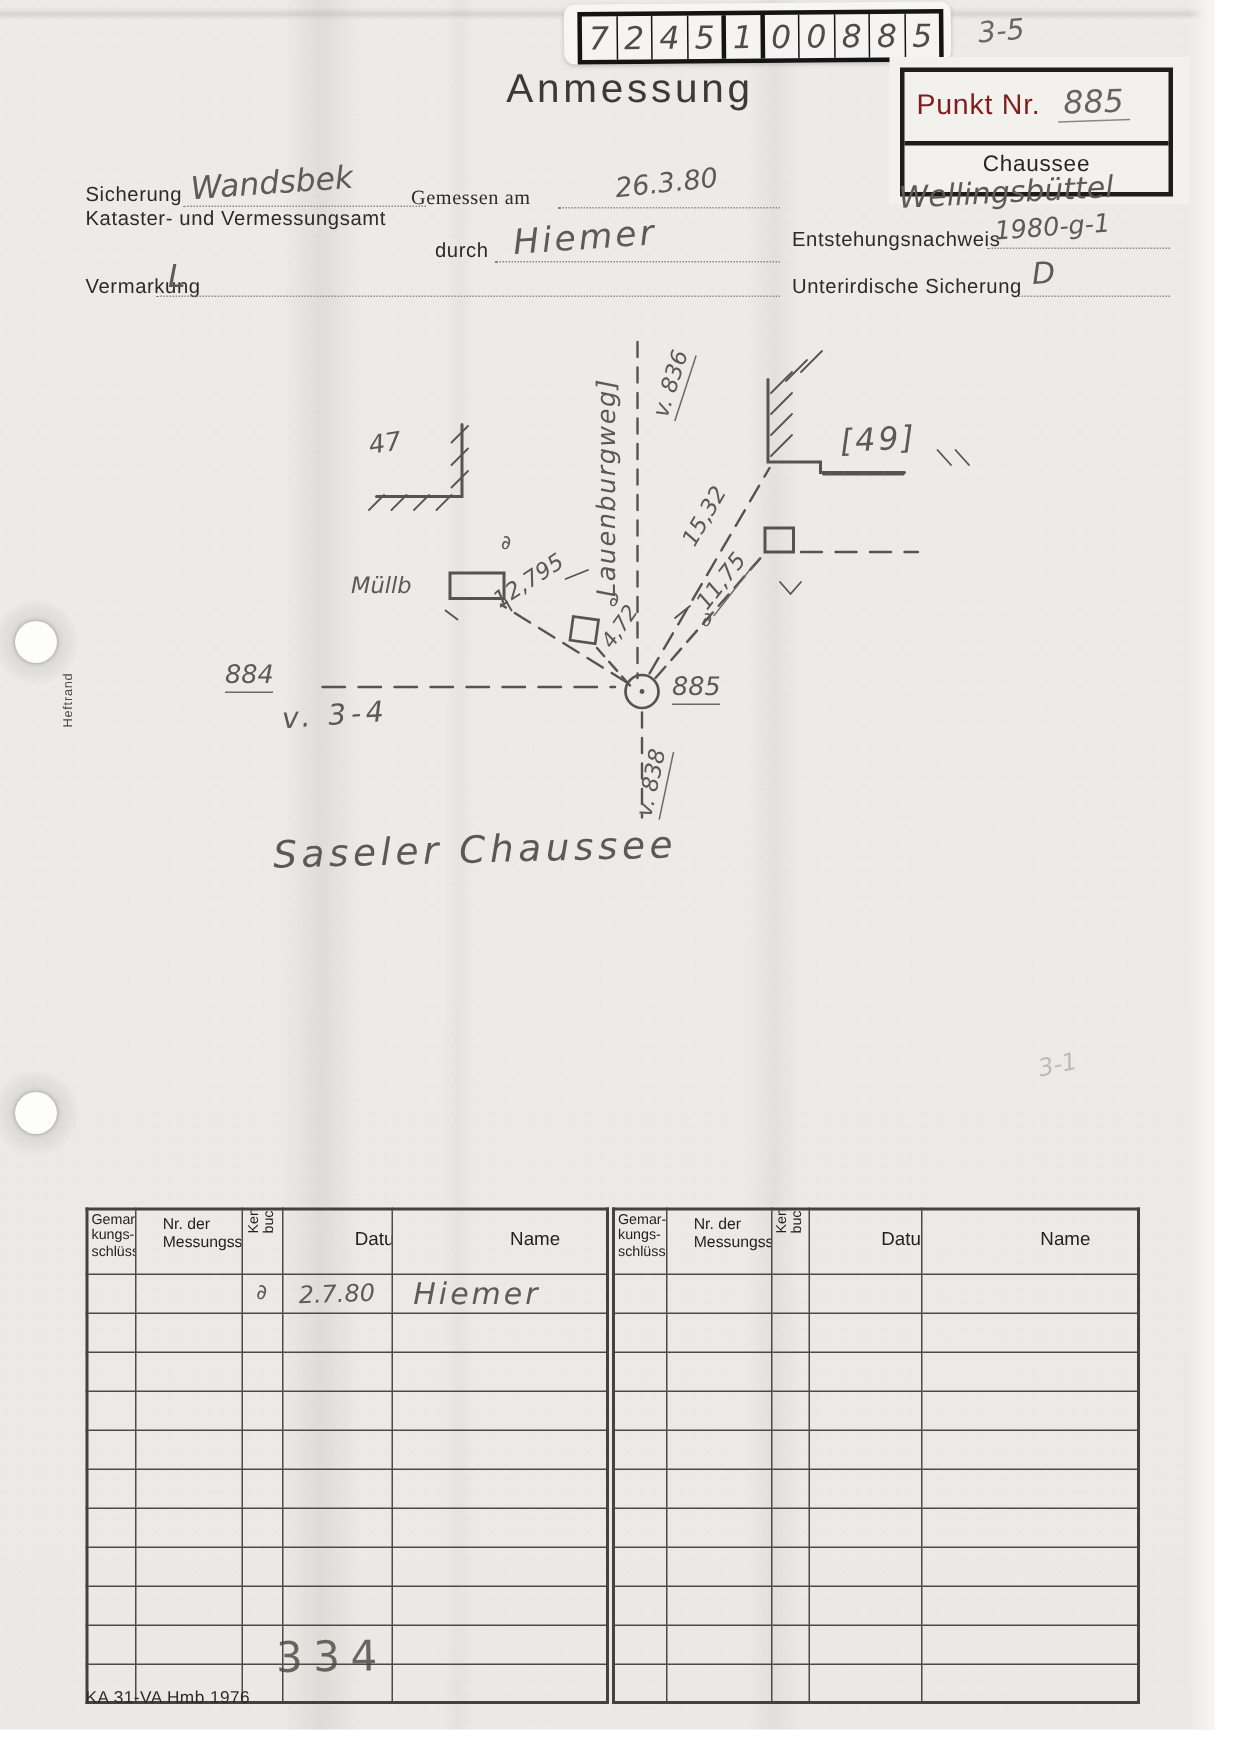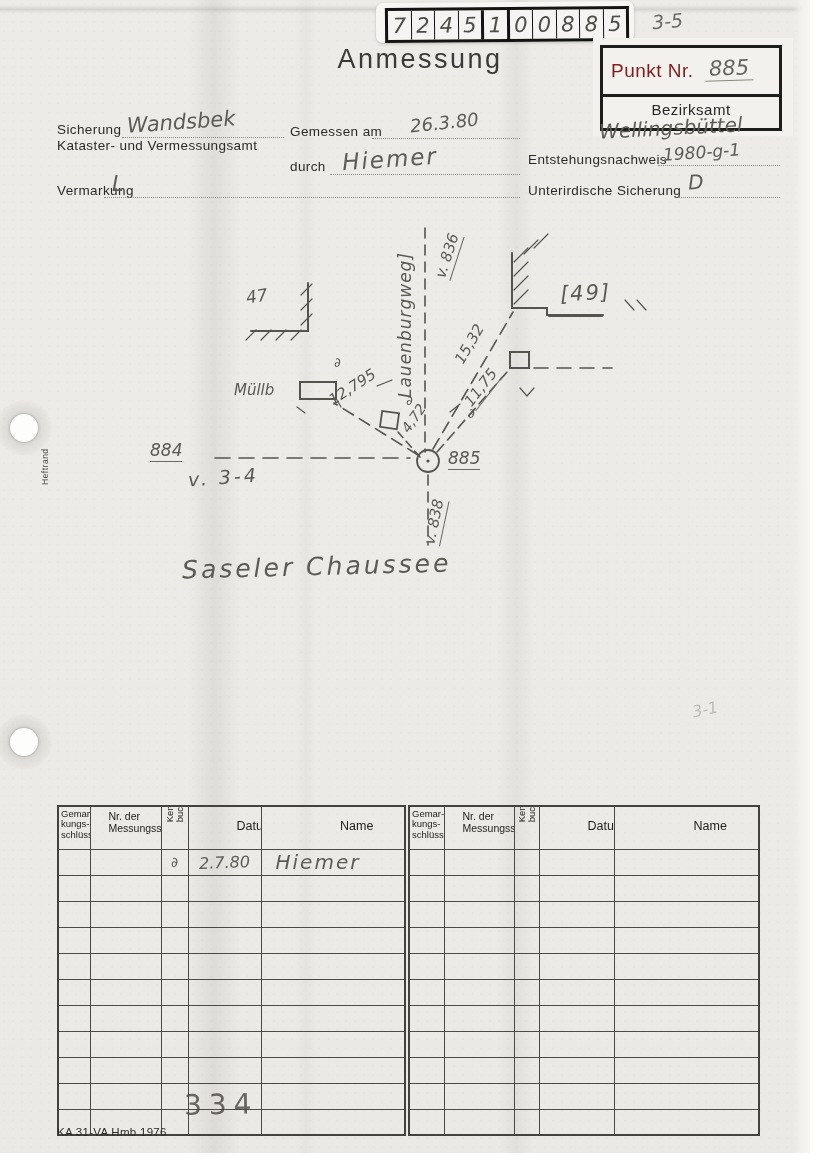--- a/index.html
+++ b/index.html
@@ -116,30 +116,30 @@
   <span class="hw pageref">3-5</span>
 
   <div class="title">Anmessung</div>
 
   <div class="punktwrap"></div>
   <div class="punktbox">
     <div class="punktrow1">
       <span class="punktlbl">Punkt Nr.</span>
       <span class="hw punktval">885</span>
     </div>
-    <div class="gemlbl">Bezirksamt</div>
+    <div class="gemlbl">Chaussee</div>
     <div class="hw gemval">Wellingsbüttel</div>
   </div>
 
   <span class="lbl" style="left:57px;top:122px;">Sicherung</span>
   <span class="dot" style="left:122px;top:136px;width:162px;"></span>
   <span class="hw hwa" style="left:127px;top:110px;font-size:21px;transform:rotate(-4deg);">Wandsbek</span>
   <span class="lbl" style="left:57px;top:138px;">Kataster- und Vermessungsamt</span>
 
-  <span class="lbl" style="left:290px;top:124px;">Gemessen am</span>
+  <span class="lbl" style="left:274px;top:124px;font-family:Liberation Serif, serif;">Gemessen am</span>
   <span class="dot" style="left:372px;top:137px;width:148px;"></span>
   <span class="hw hwa" style="left:410px;top:112px;font-size:18px;transform:rotate(-6deg);">26.3.80</span>
 
   <span class="lbl" style="left:290px;top:159px;">durch</span>
   <span class="dot" style="left:330px;top:173px;width:190px;"></span>
   <span class="hw hwa" style="left:342px;top:146px;font-size:23px;transform:rotate(-4deg);letter-spacing:2px;">Hiemer</span>
 
   <span class="lbl" style="left:528px;top:152px;">Entstehungsnachweis</span>
   <span class="dot" style="left:658px;top:164px;width:122px;"></span>
   <span class="hw hwa" style="left:663px;top:142px;font-size:17px;transform:rotate(-4deg);">1980-g-1</span>

